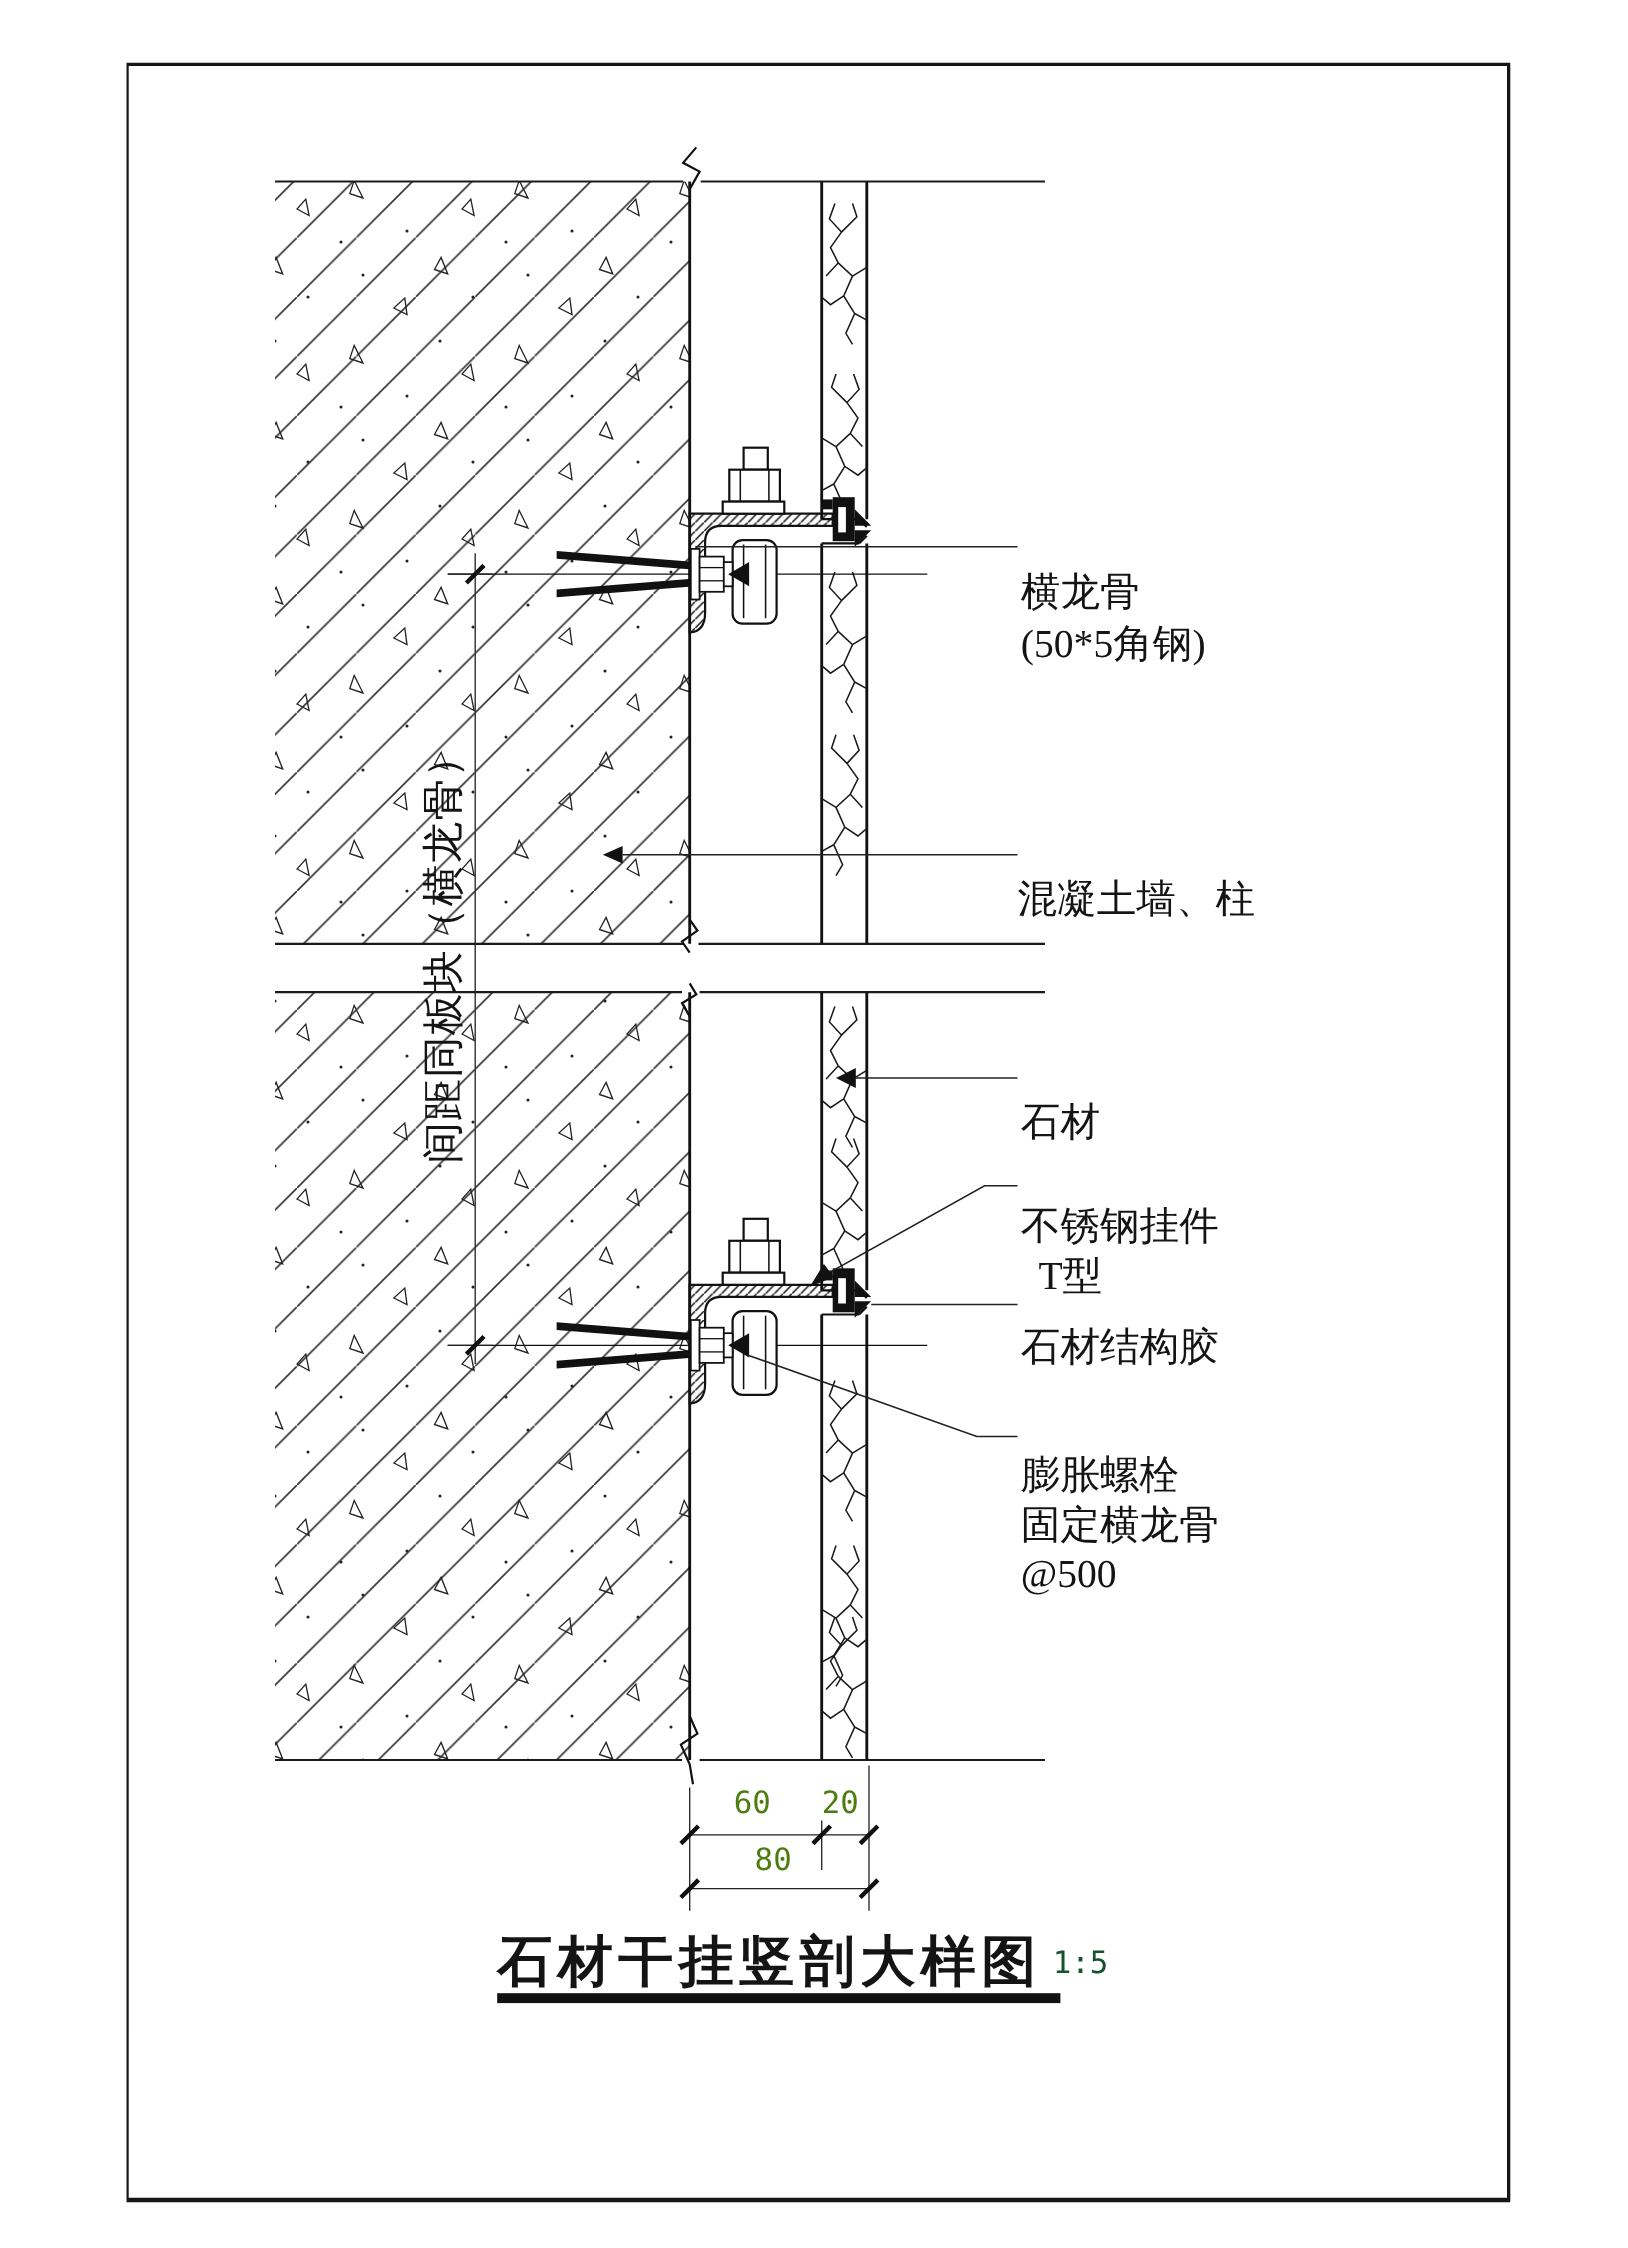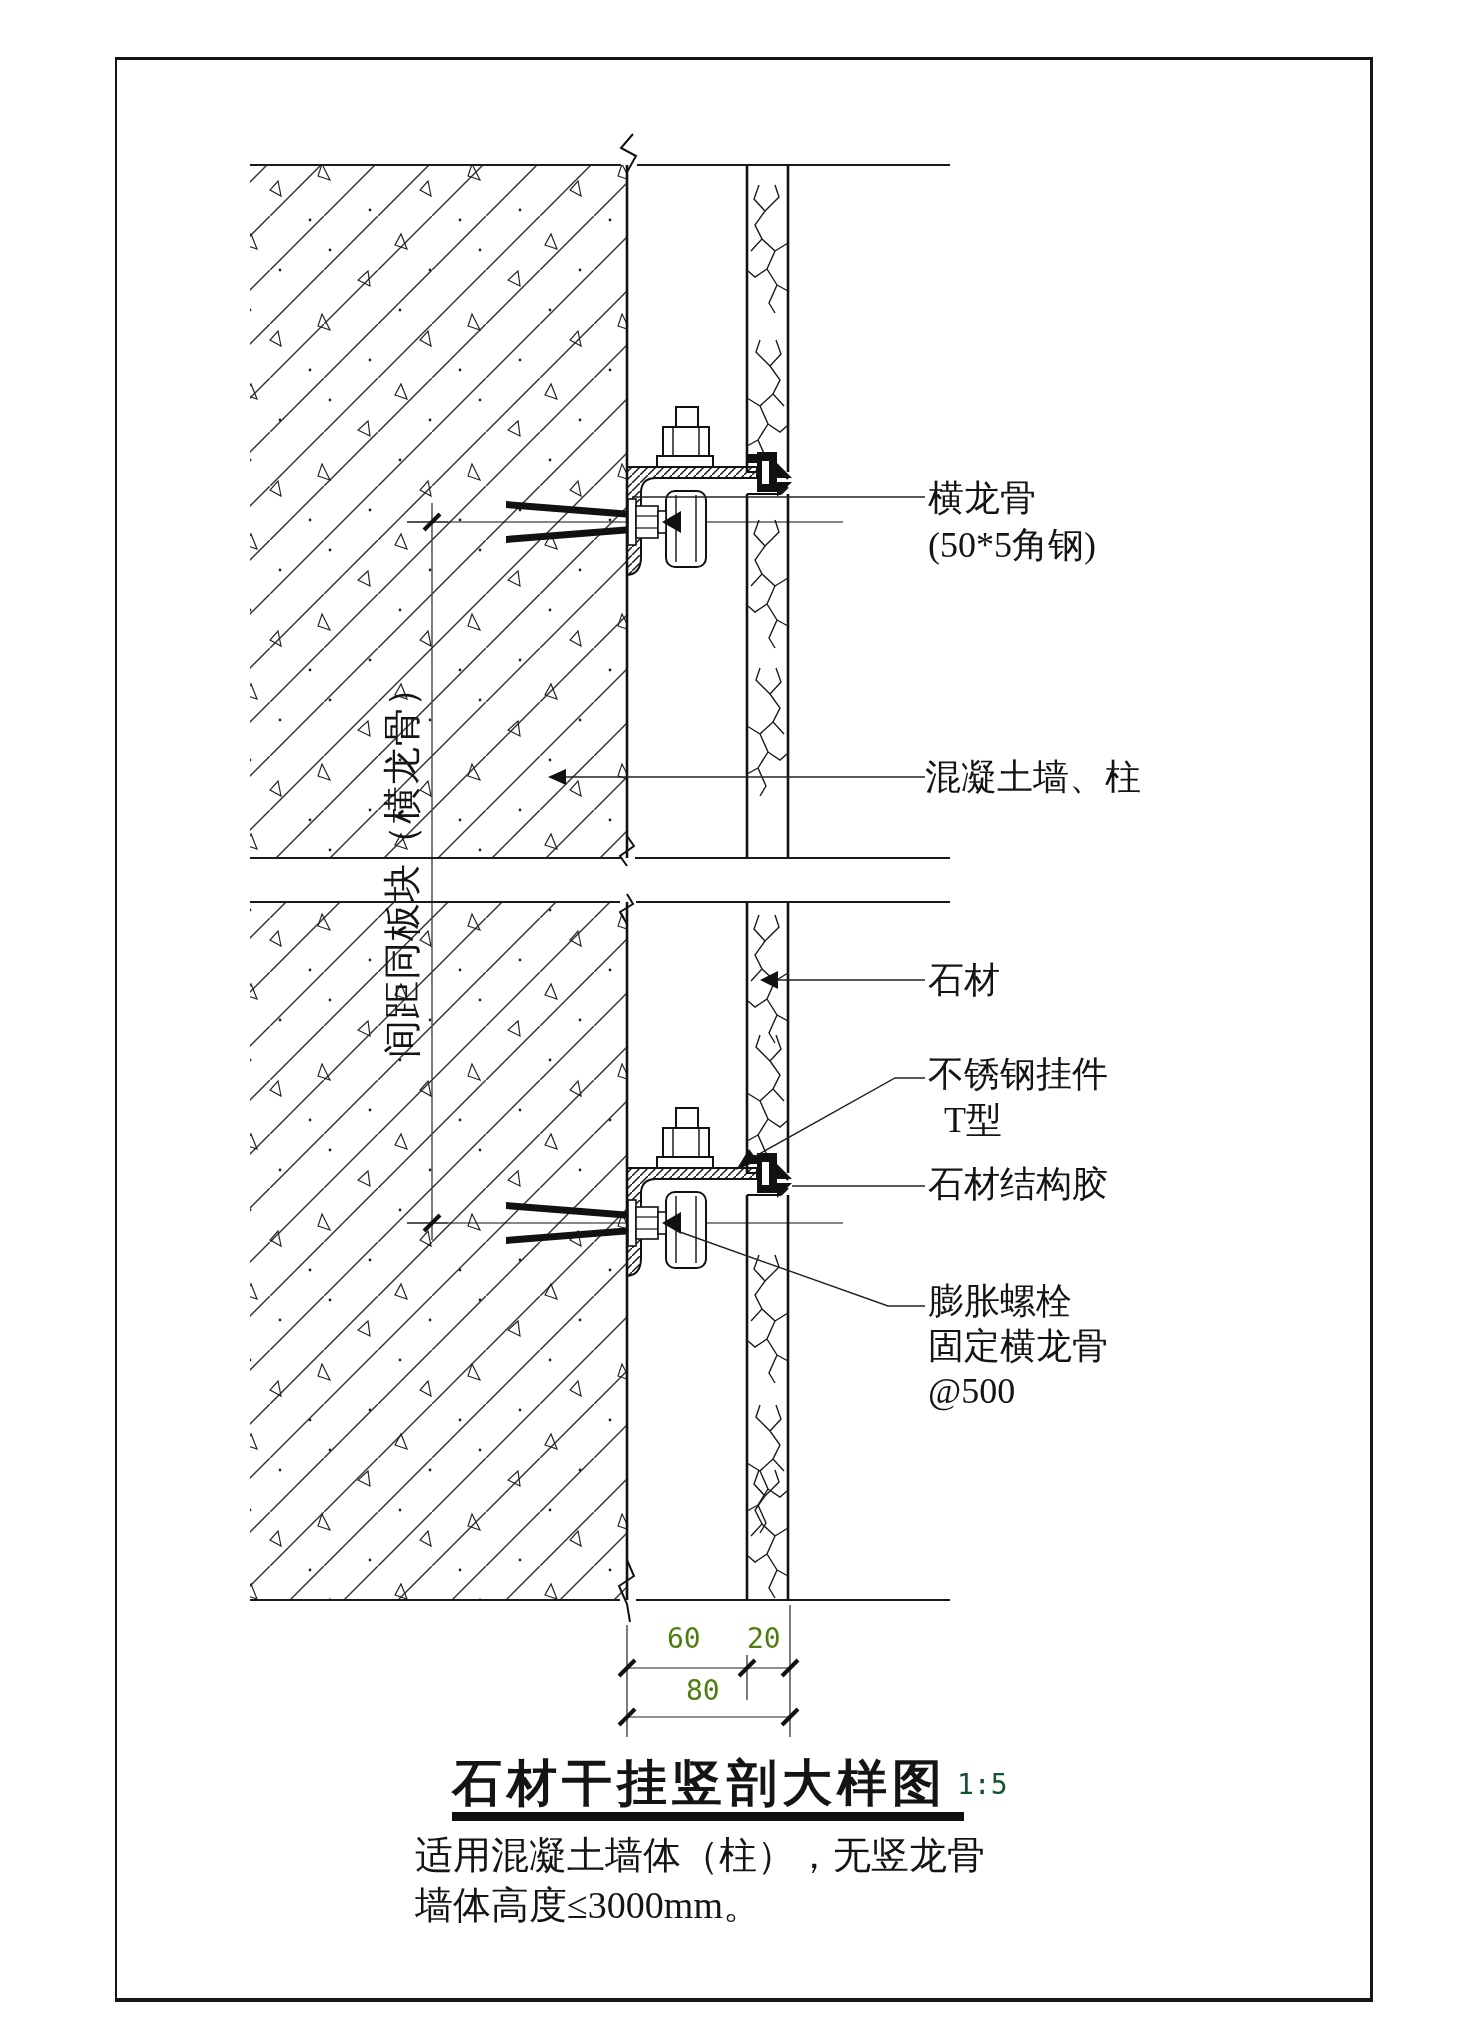--- a/index.html
+++ b/index.html
@@ -1,21 +1,21 @@
 <!DOCTYPE html>
 <html><head>
 <meta charset="utf-8">
 <style>
   html,body{margin:0;padding:0;background:#fff;}
   .page{position:relative;width:1480px;height:2044px;background:#fff;overflow:hidden;
         font-family:"Liberation Serif","DejaVu Serif",serif;color:#141414;}
   .frame{position:absolute;left:115px;top:57px;width:1253px;height:1938px;
          border:3px solid #161616;border-left-width:2px;border-bottom-width:4px;}
   svg.linework{position:absolute;left:0;top:0;}
-  .lbl{position:absolute;font-size:36px;line-height:1.15;white-space:nowrap;color:#141414;}
+  .lbl{position:absolute;font-size:36px;line-height:1.15;white-space:nowrap;color:#141414;margin-top:40px;}
   .lbl-sub{font-size:36px;}
   .dimtxt{position:absolute;font-family:"DejaVu Sans Mono",monospace;font-size:28px;color:#4d7c0f;
           white-space:nowrap;}
   .vdim{position:absolute;left:179px;top:841px;width:440px;height:44px;
         transform:rotate(-90deg);font-size:38px;letter-spacing:1px;text-align:center;
         white-space:nowrap;color:#141414;}
   .title{position:absolute;left:452px;top:1750px;font-size:50px;font-weight:700;
          letter-spacing:5px;white-space:nowrap;}
   .scale{position:absolute;left:957px;top:1768px;font-family:"DejaVu Sans Mono",monospace;
          font-size:28px;color:#14532d;}
@@ -214,19 +214,15 @@
 
   <div class="vdim">间距同板块（横龙骨）</div>
 
   <div class="dimtxt" style="left:667px;top:1622px;">60</div>
   <div class="dimtxt" style="left:747px;top:1622px;">20</div>
   <div class="dimtxt" style="left:686px;top:1674px;">80</div>
 
   <div class="title">石材干挂竖剖大样图</div>
   <div class="scale">1:5</div>
   <div class="title-bar"></div>
-  <div class="notes">
-    <div>适用混凝土墙体（柱），无竖龙骨</div>
-    <div>墙体高度≤3000mm。</div>
-  </div>
 
 
 </div>
 
 </body></html>

